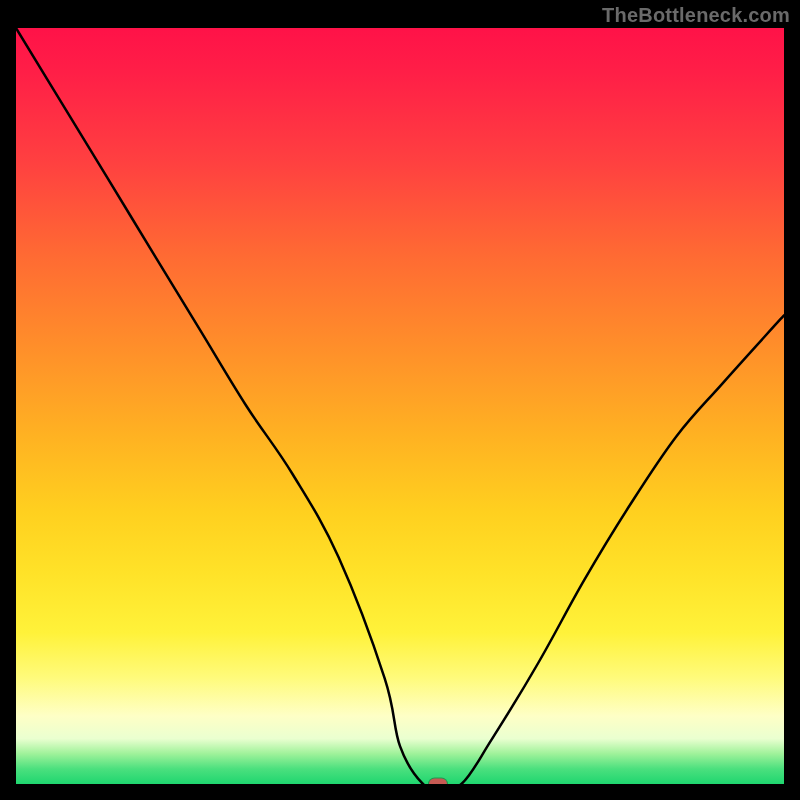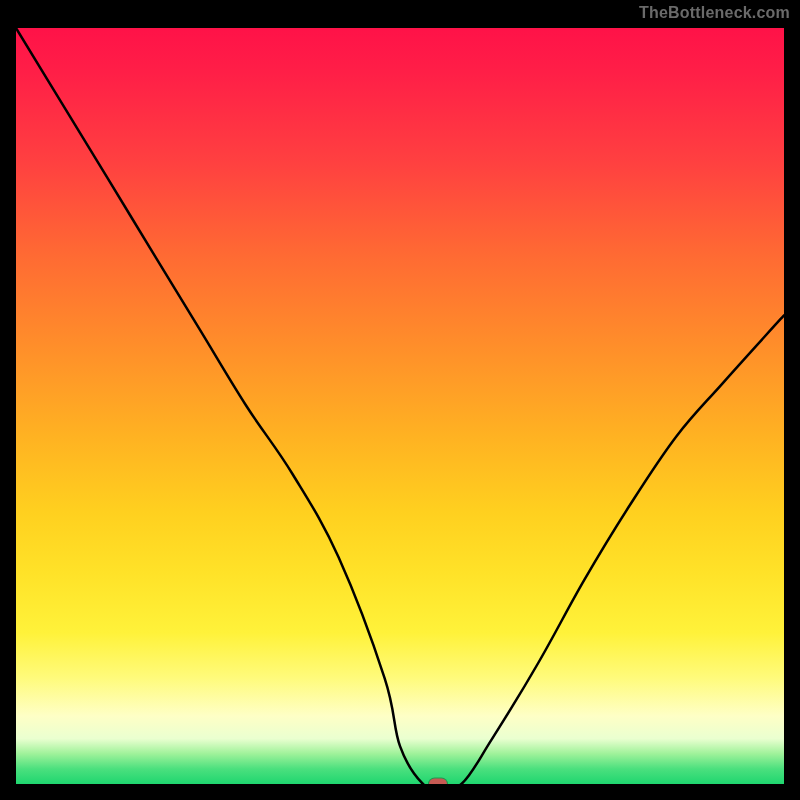--- a/index.html
+++ b/index.html
@@ -15,21 +15,21 @@
     position: relative;
     width: 800px;
     height: 800px;
     background: #000;
   }
   .watermark {
     position: absolute;
     top: 4px;
     right: 10px;
     color: #6a6a6a;
-    font-size: 16px;
+    font-size: 20px;
     font-weight: 600;
     letter-spacing: 0.2px;
     z-index: 5;
   }
   .plot-area {
     position: absolute;
     left: 16px;
     top: 28px;
     width: 768px;
     height: 756px;

